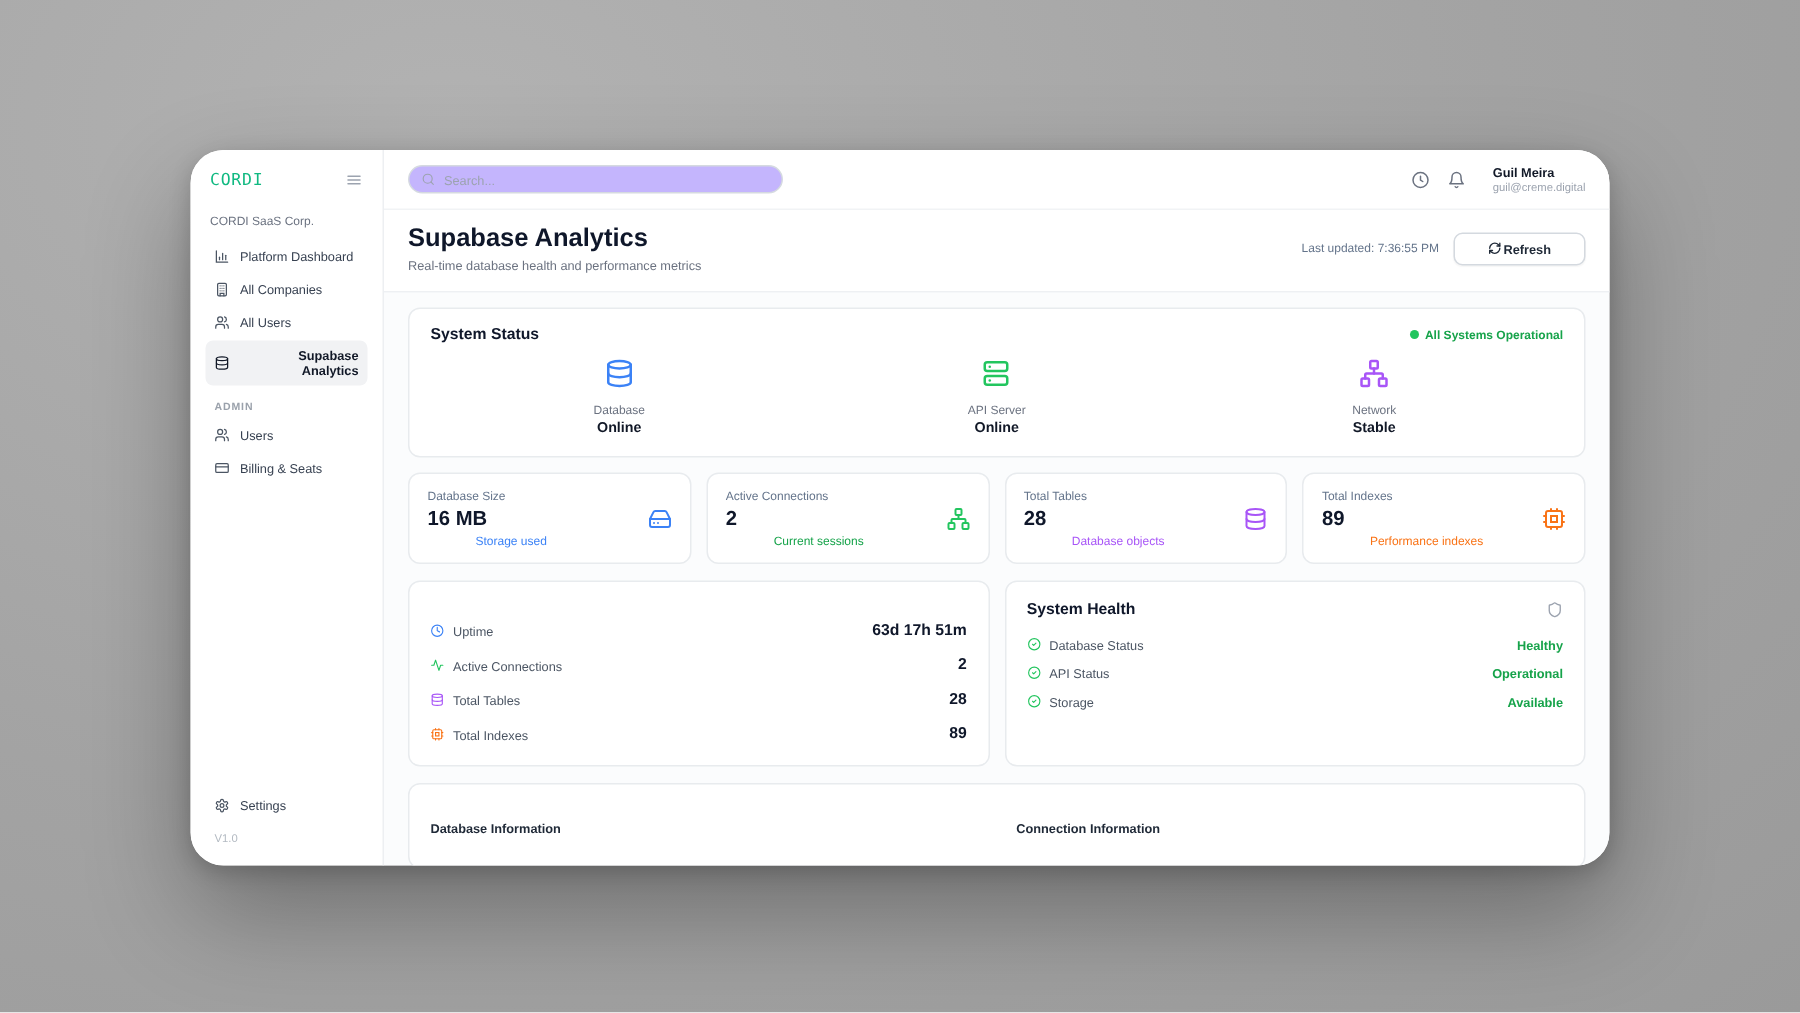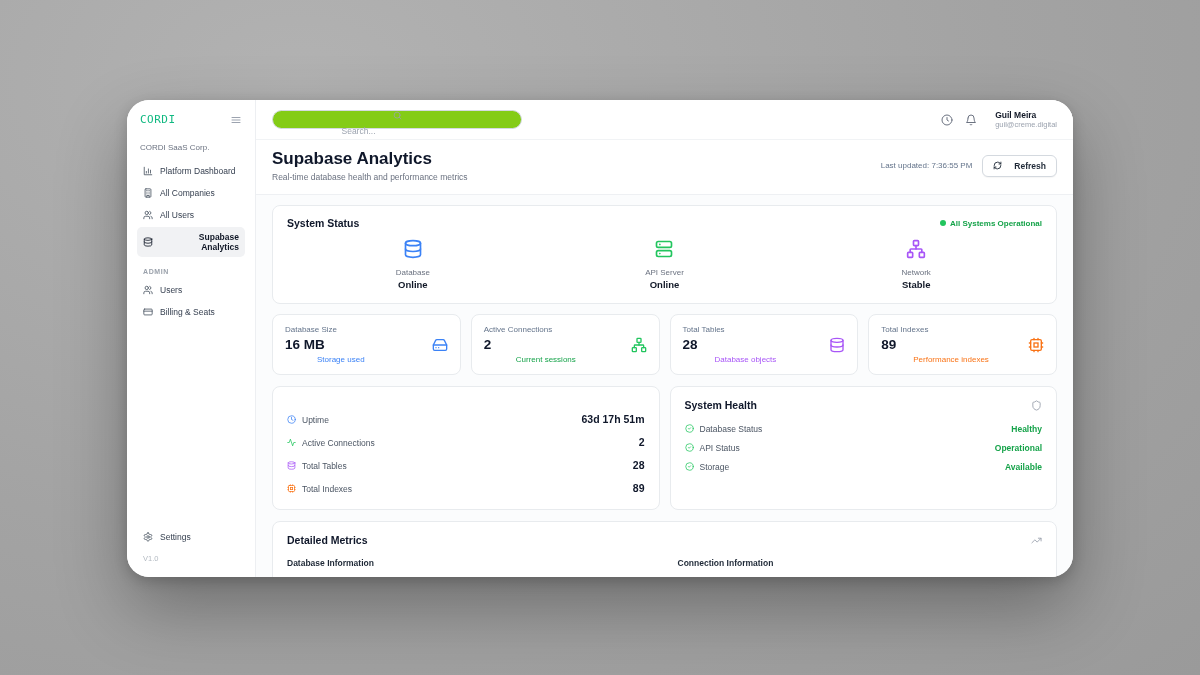--- a/index.html
+++ b/index.html
@@ -25,37 +25,37 @@
   .nav-item.active .nicon { color:#111827; }
   .section-label { font-size:7px; font-weight:700; letter-spacing:.6px; color:#9aa1ab; margin:11px 6px 5px; }
   .sidebar-bottom { margin-top:auto; }
   .version { font-size:7.5px; color:#b3bac2; margin:7px 6px 0; }
 
   
   .main { flex:1; min-width:0; display:flex; flex-direction:column; background:#fbfcfd; }
   .topbar { height:40px; flex-shrink:0; background:#fff; display:flex; align-items:center; gap:12px;
             padding:0 16px; border-bottom:1px solid #f1f3f5; }
   .search { width:250px; height:19px; border:1px solid #d5dae0; border-radius:10px; display:flex; align-items:center;
-            gap:6px; padding:0 8px; background:#84cc16; color:#9ca3af;flex-direction:column; }
+            gap:6px; padding:0 8px; background:#c4b5fd; color:#9ca3af; }
   .search input { border:none; outline:none; flex:1; font-size:8.5px; color:#374151; background:transparent;
                   font-family:"Liberation Sans", sans-serif; }
   .search input::placeholder { color:#9ca3af; }
   .top-spacer { flex:1; }
   .top-icon { color:#6b7280; cursor:pointer; }
   .user { margin-left:6px; line-height:1.25; }
   .user-name { font-size:8.5px; font-weight:700; color:#111827; }
   .user-email { font-size:7.5px; color:#9ca3af; }
 
   .page-header { background:#fff; padding:9px 16px 12px; border-bottom:1px solid #eef0f3;
                  display:flex; justify-content:space-between; align-items:center; flex-shrink:0; }
   .page-title { font-size:17px; font-weight:700; color:#0f172a; }
   .page-subtitle { font-size:8.5px; color:#6b7280; margin-top:3px; }
   .header-right { display:flex; align-items:center; gap:10px; }
   .last-updated { font-size:8px; color:#64748b; }
-  .refresh-btn { display:flex; align-items:center; gap:12px; padding:5px 10px; background:#fff;
+  .refresh-btn { display:flex; align-items:center; gap:1px; padding:5px 22px; background:#fff;
                  border:1px solid #d4d9df; border-radius:6px; font-size:8.5px; font-weight:700; color:#1f2937;
                  cursor:pointer; box-shadow:0 1px 1px rgba(0,0,0,.04); font-family:"Liberation Sans", sans-serif; }
 
   .content { flex:1; overflow:hidden; padding:10px 16px 0; }
   .card { background:#fff; border:1px solid #e8ebee; border-radius:8px; }
 
   
   .status-card { padding:11px 14px 13px; margin-bottom:10px; }
   .card-head { display:flex; justify-content:space-between; align-items:center; }
   .card-title { font-size:10.5px; font-weight:700; color:#0f172a; }
@@ -460,29 +460,20 @@
                   </span>
                   <span class="prow-label">Storage</span>
                 </span>
                 <span class="hrow-value">Available</span>
               </div>
             </div>
           </section>
         </div>
 
         <section class="card detailed">
-          <div class="card-head">
-            <span class="card-title">Detailed Metrics</span>
-            <span class="icon panel-icon">
-              <svg width="11" height="11" viewBox="0 0 24 24" fill="none" stroke="currentColor" stroke-width="2" stroke-linecap="round" stroke-linejoin="round">
-                  <polyline points="22 7 13.5 15.5 8.5 10.5 2 17"></polyline>
-                  <polyline points="16 7 22 7 22 13"></polyline>
-                </svg>
-            </span>
-          </div>
           <div class="det-cols">
             <div>
               <div class="det-heading">Database Information</div>
 
             </div>
             <div>
               <div class="det-heading">Connection Information</div>
 
             </div>
           </div>

